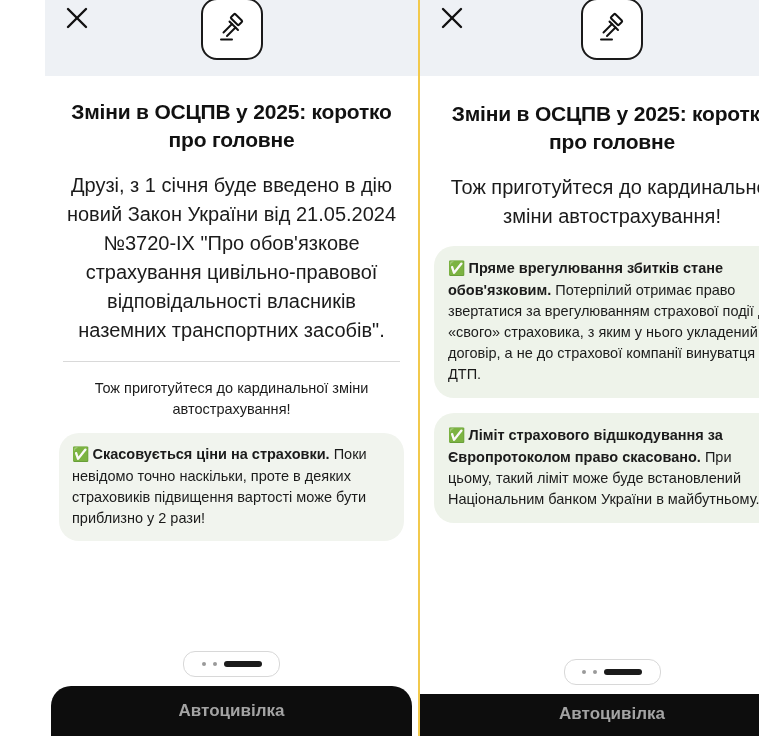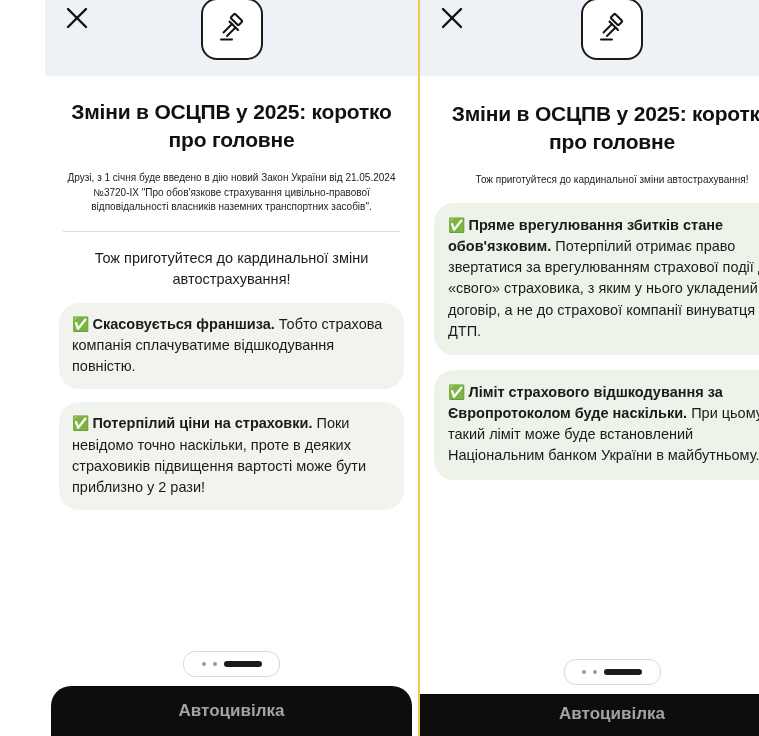--- a/index.html
+++ b/index.html
@@ -80,21 +80,21 @@
     font-size: 21px;
     font-weight: bold;
     line-height: 1.32;
     color: #111111;
     margin: 22px 6px 0 6px;
     letter-spacing: -0.2px;
   }
   .panel-right .title { margin-top: 24px; }
   .intro {
     text-align: center;
-    font-size: 10px;
+    font-size: 20px;
     line-height: 1.45;
     color: #1b1b1b;
     margin: 18px 4px 0 4px;
   }
   .divider {
     height: 1px;
     background: #d9d9d9;
     margin: 16px 4px 0 4px;
   }
   .lead {
@@ -205,24 +205,21 @@
       </div>
     </div>
 
     <div class="content">
       <div class="title">Зміни в ОСЦПВ у 2025: коротко про головне</div>
       <div class="intro">Друзі, з 1 січня буде введено в дію новий Закон України від 21.05.2024 №3720-IX "Про обов'язкове страхування цивільно-правової відповідальності власників наземних транспортних засобів".</div>
       <div class="divider"></div>
       <div class="lead">Тож приготуйтеся до кардинальної зміни автострахування!</div>
 
       <div class="card">
-        <span class="check">✅</span><b>Скасовується франшиза.</b> <span>Тобто страхова компанія сплачуватиме відшкодування повністю.</span>
-      </div>
-      <div class="card">
-        <span class="check">✅</span><b>Потерпілий ціни на страховки.</b> <span>Поки невідомо точно наскільки, проте в деяких страховиків підвищення вартості може бути приблизно у 2 рази!</span>
+        <span class="check">✅</span><b>Скасовується ціни на страховки.</b> <span>Поки невідомо точно наскільки, проте в деяких страховиків підвищення вартості може бути приблизно у 2 рази!</span>
       </div>
     </div>
 
     <div class="homebar">
       <div class="pill-group">
         <span class="dot"></span>
         <span class="dot"></span>
         <span class="bar"></span>
       </div>
     </div>
@@ -254,21 +251,21 @@
     </div>
 
     <div class="content">
       <div class="title">Зміни в ОСЦПВ у 2025: коротко про головне</div>
       <div class="intro">Тож приготуйтеся до кардинальної зміни автострахування!</div>
 
       <div class="card">
         <span class="check">✅</span><b>Пряме врегулювання збитків стане обов'язковим.</b> <span>Потерпілий отримає право звертатися за врегулюванням страхової події до «свого» страховика, з яким у нього укладений договір, а не до страхової компанії винуватця ДТП.</span>
       </div>
       <div class="card">
-        <span class="check">✅</span><b>Ліміт страхового відшкодування за Європротоколом буде наскільки.</b> <span>При цьому, такий ліміт може буде встановлений Національним банком України в майбутньому.</span>
+        <span class="check">✅</span><b>Ліміт страхового відшкодування за Європротоколом право скасовано.</b> <span>При цьому, такий ліміт може буде встановлений Національним банком України в майбутньому.</span>
       </div>
     </div>
 
     <div class="homebar">
       <div class="pill-group">
         <span class="dot"></span>
         <span class="dot"></span>
         <span class="bar"></span>
       </div>
     </div>

